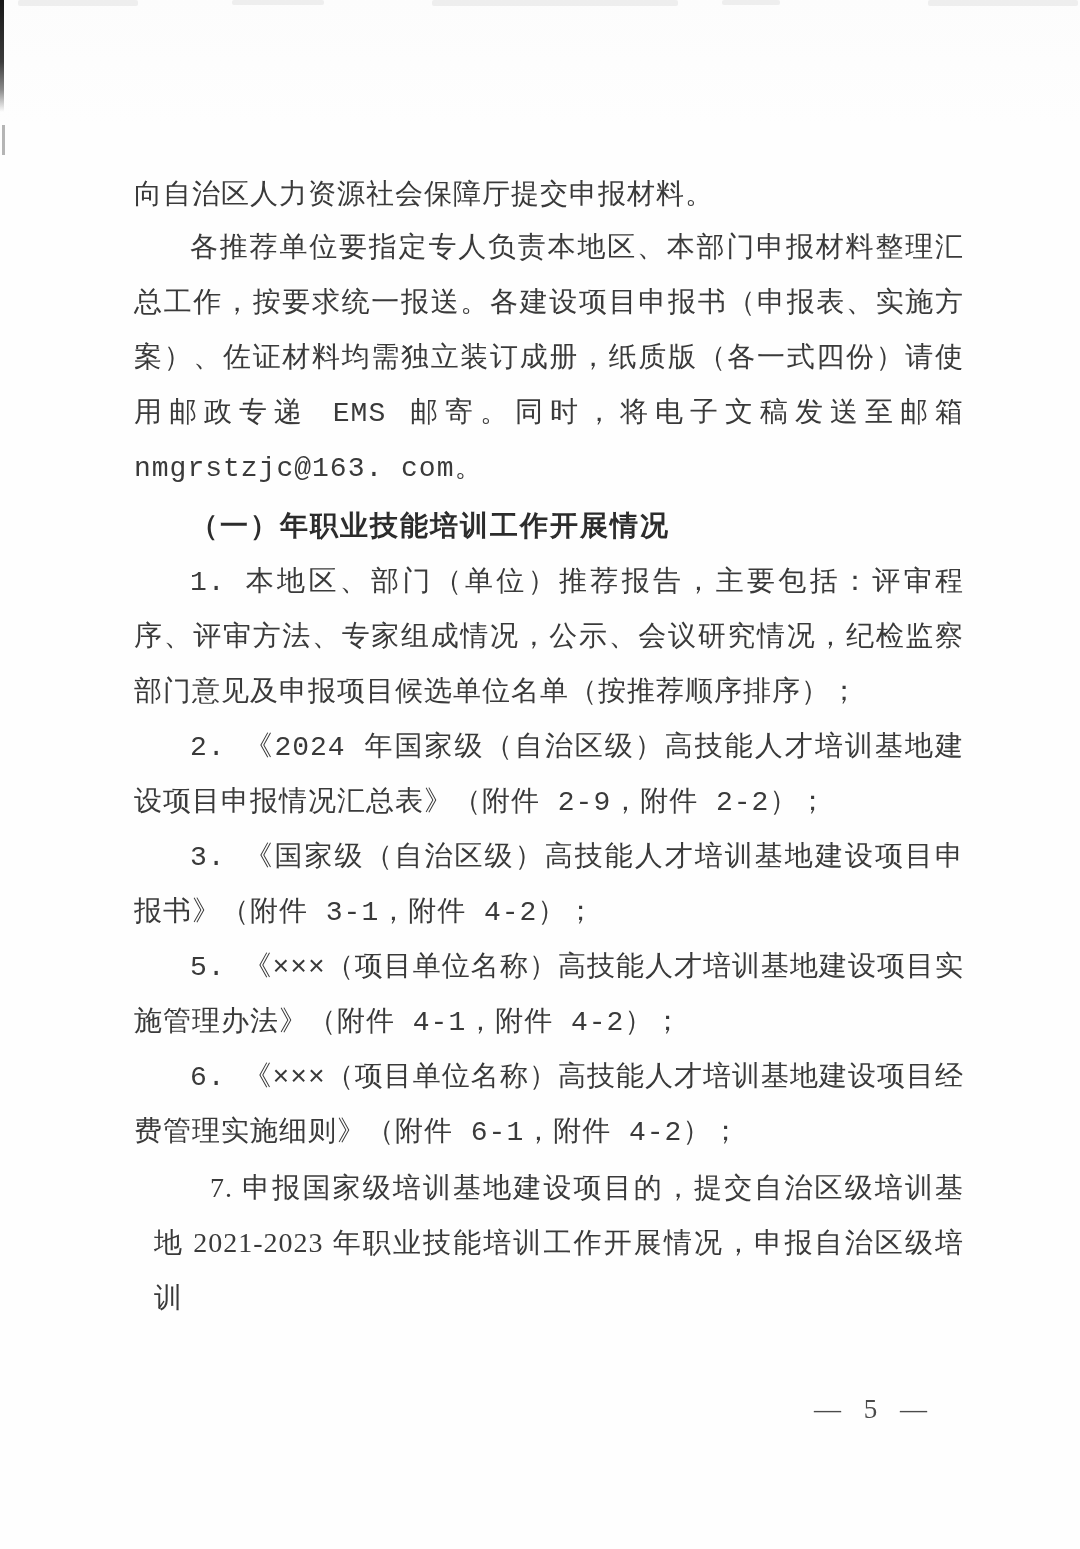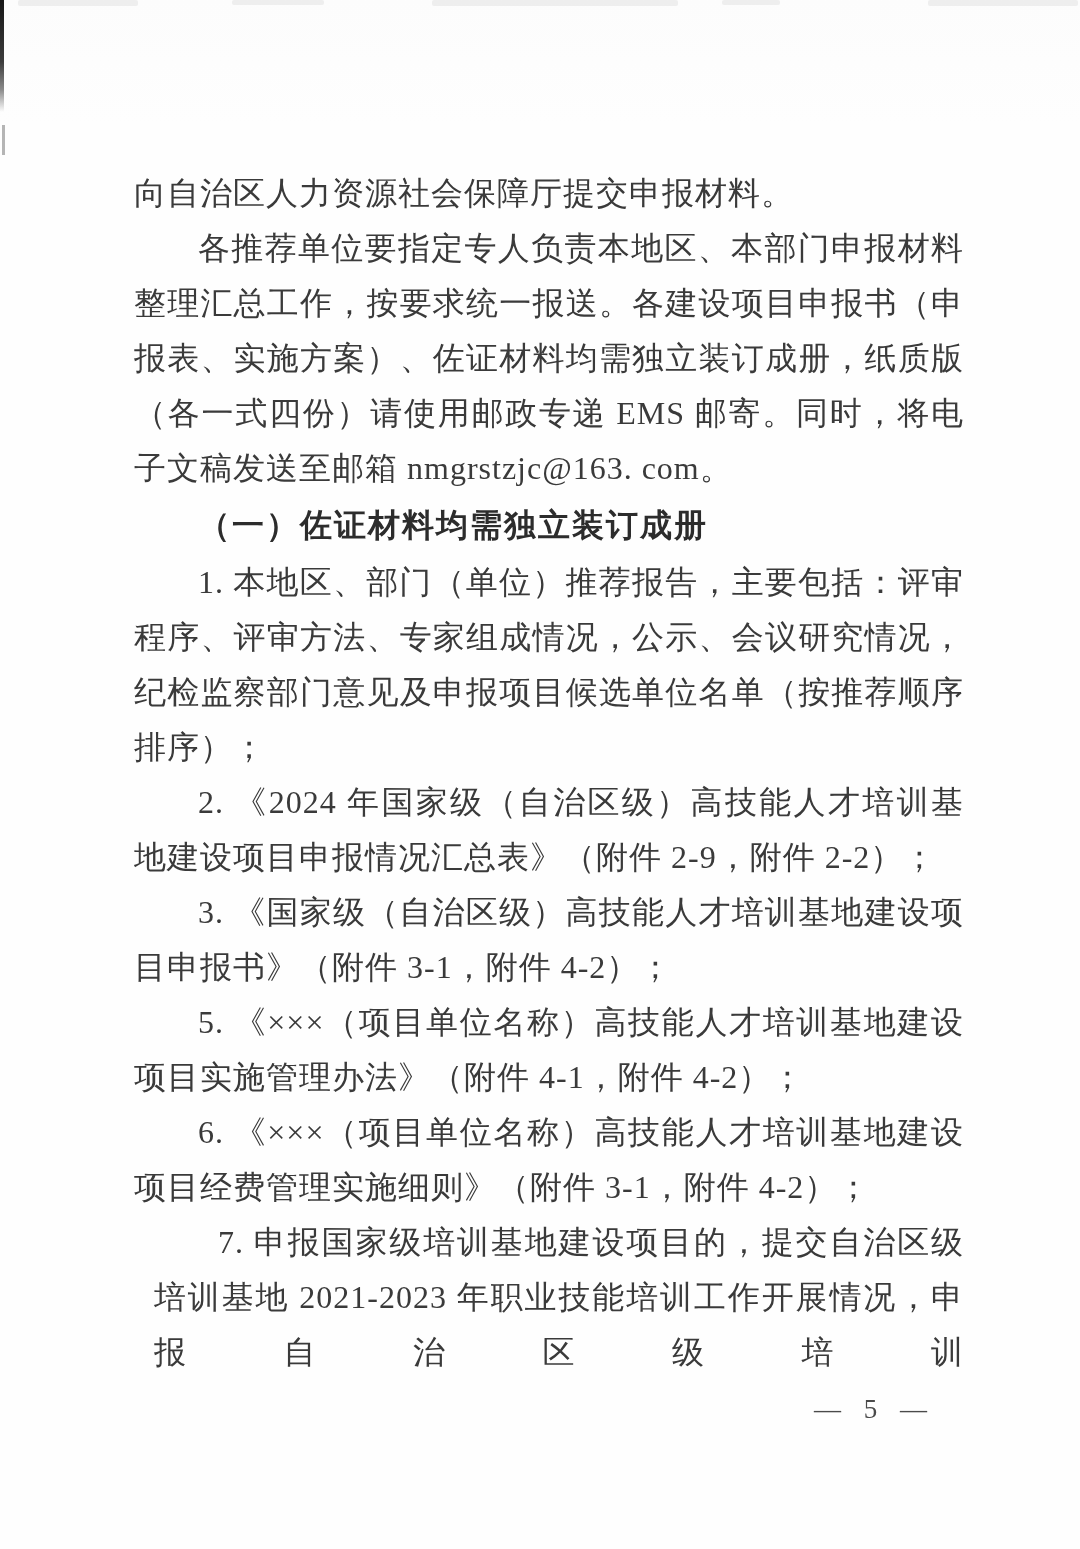--- a/index.html
+++ b/index.html
@@ -46,30 +46,30 @@
   .smudge.s4 { left: 722px; width: 58px;  height: 5px; }
   .smudge.s5 { left: 928px; width: 150px; }
 
   
   .doc-body {
     position: absolute;
     left: 134px;
     top: 166px;
     width: 830px;
     color: #3a3a3a;
-    font-size: 32px;
+    font-size: 28px;
     line-height: 55px;
     letter-spacing: 1px;
   }
   .para {
     margin: 0;
     text-align: justify;
   }
   .para.plain { text-indent: 0; }
-  .para.body  { text-indent: 2em; }
+  .para.body  { text-indent: 2em; font-family: Liberation Mono, monospace; }
   .para.body-cut {
     text-indent: 2em;
     text-align-last: justify;
     margin-left: 20px;
   }
   .para.heading {
     text-indent: 2em;
     font-family: "Liberation Sans", "DejaVu Sans", sans-serif;
     font-weight: 700;
     color: #262626;
@@ -122,26 +122,26 @@
   <div class="edge-line-2"></div>
   <div class="smudge s1"></div>
   <div class="smudge s2"></div>
   <div class="smudge s3"></div>
   <div class="smudge s4"></div>
   <div class="smudge s5"></div>
 
   <div class="doc-body">
       <p class="para plain">向自治区人力资源社会保障厅提交申报材料。</p>
       <p class="para body">各推荐单位要指定专人负责本地区、本部门申报材料整理汇总工作，按要求统一报送。各建设项目申报书（申报表、实施方案）、佐证材料均需独立装订成册，纸质版（各一式四份）请使用邮政专递 EMS 邮寄。同时，将电子文稿发送至邮箱 nmgrstzjc@163. com。</p>
-      <p class="para subheading">（一）佐证材料均需独立装订成册</p>
+      <p class="para subheading">（一）年职业技能培训工作开展情况</p>
       <p class="para body">1. 本地区、部门（单位）推荐报告，主要包括：评审程序、评审方法、专家组成情况，公示、会议研究情况，纪检监察部门意见及申报项目候选单位名单（按推荐顺序排序）；</p>
       <p class="para body">2. 《2024 年国家级（自治区级）高技能人才培训基地建设项目申报情况汇总表》（附件 2-9，附件 2-2）；</p>
       <p class="para body">3. 《国家级（自治区级）高技能人才培训基地建设项目申报书》（附件 3-1，附件 4-2）；</p>
       <p class="para body">5. 《×××（项目单位名称）高技能人才培训基地建设项目实施管理办法》（附件 4-1，附件 4-2）；</p>
-      <p class="para body">6. 《×××（项目单位名称）高技能人才培训基地建设项目经费管理实施细则》（附件 3-1，附件 4-2）；</p>
+      <p class="para body">6. 《×××（项目单位名称）高技能人才培训基地建设项目经费管理实施细则》（附件 6-1，附件 4-2）；</p>
       <p class="para body-cut">7. 申报国家级培训基地建设项目的，提交自治区级培训基地 2021-2023 年职业技能培训工作开展情况，申报自治区级培训</p>
     </div>
 
   <div class="page-number">— 5 —</div>
 
   <div class="watermark">
     <span>
       <svg width="54" height="46" viewBox="0 0 54 46">
         <g fill="none" stroke="#cdcdcd" stroke-width="2" stroke-linecap="round" stroke-linejoin="round">
           <path d="M22 3 C12 3 4 8.5 4 15.5 c0 4 2.4 7.4 6 9.6 l-1.6 5.4 6.2-3.4 c2.2 0.6 4.6 0.9 7 0.7"></path>

